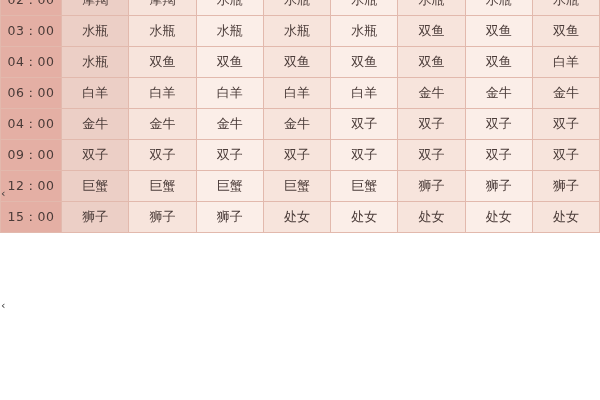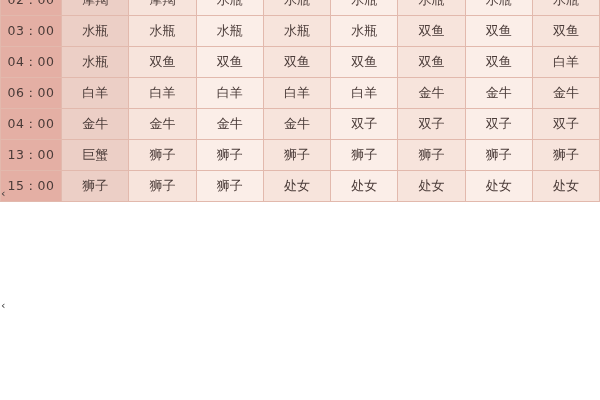--- a/index.html
+++ b/index.html
@@ -131,26 +131,37 @@
             <td class="band">金牛</td>
             <td class="alt">金牛</td>
             <td>金牛</td>
             <td class="alt">金牛</td>
             <td>双子</td>
             <td class="alt">双子</td>
             <td>双子</td>
             <td class="alt">双子</td>
           </tr>
           <tr>
-            <td class="timecol">13：00</td>
+            <td class="timecol">09：00</td>
+            <td class="band">双子</td>
+            <td class="alt">双子</td>
+            <td>双子</td>
+            <td class="alt">双子</td>
+            <td>双子</td>
+            <td class="alt">双子</td>
+            <td>双子</td>
+            <td class="alt">双子</td>
+          </tr>
+          <tr>
+            <td class="timecol">12：00</td>
             <td class="band">巨蟹</td>
-            <td class="alt">狮子</td>
-            <td>狮子</td>
-            <td class="alt">狮子</td>
-            <td>狮子</td>
+            <td class="alt">巨蟹</td>
+            <td>巨蟹</td>
+            <td class="alt">巨蟹</td>
+            <td>巨蟹</td>
             <td class="alt">狮子</td>
             <td>狮子</td>
             <td class="alt">狮子</td>
           </tr>
           <tr>
             <td class="timecol">15：00</td>
             <td class="band">狮子</td>
             <td class="alt">狮子</td>
             <td>狮子</td>
             <td class="alt">处女</td>

